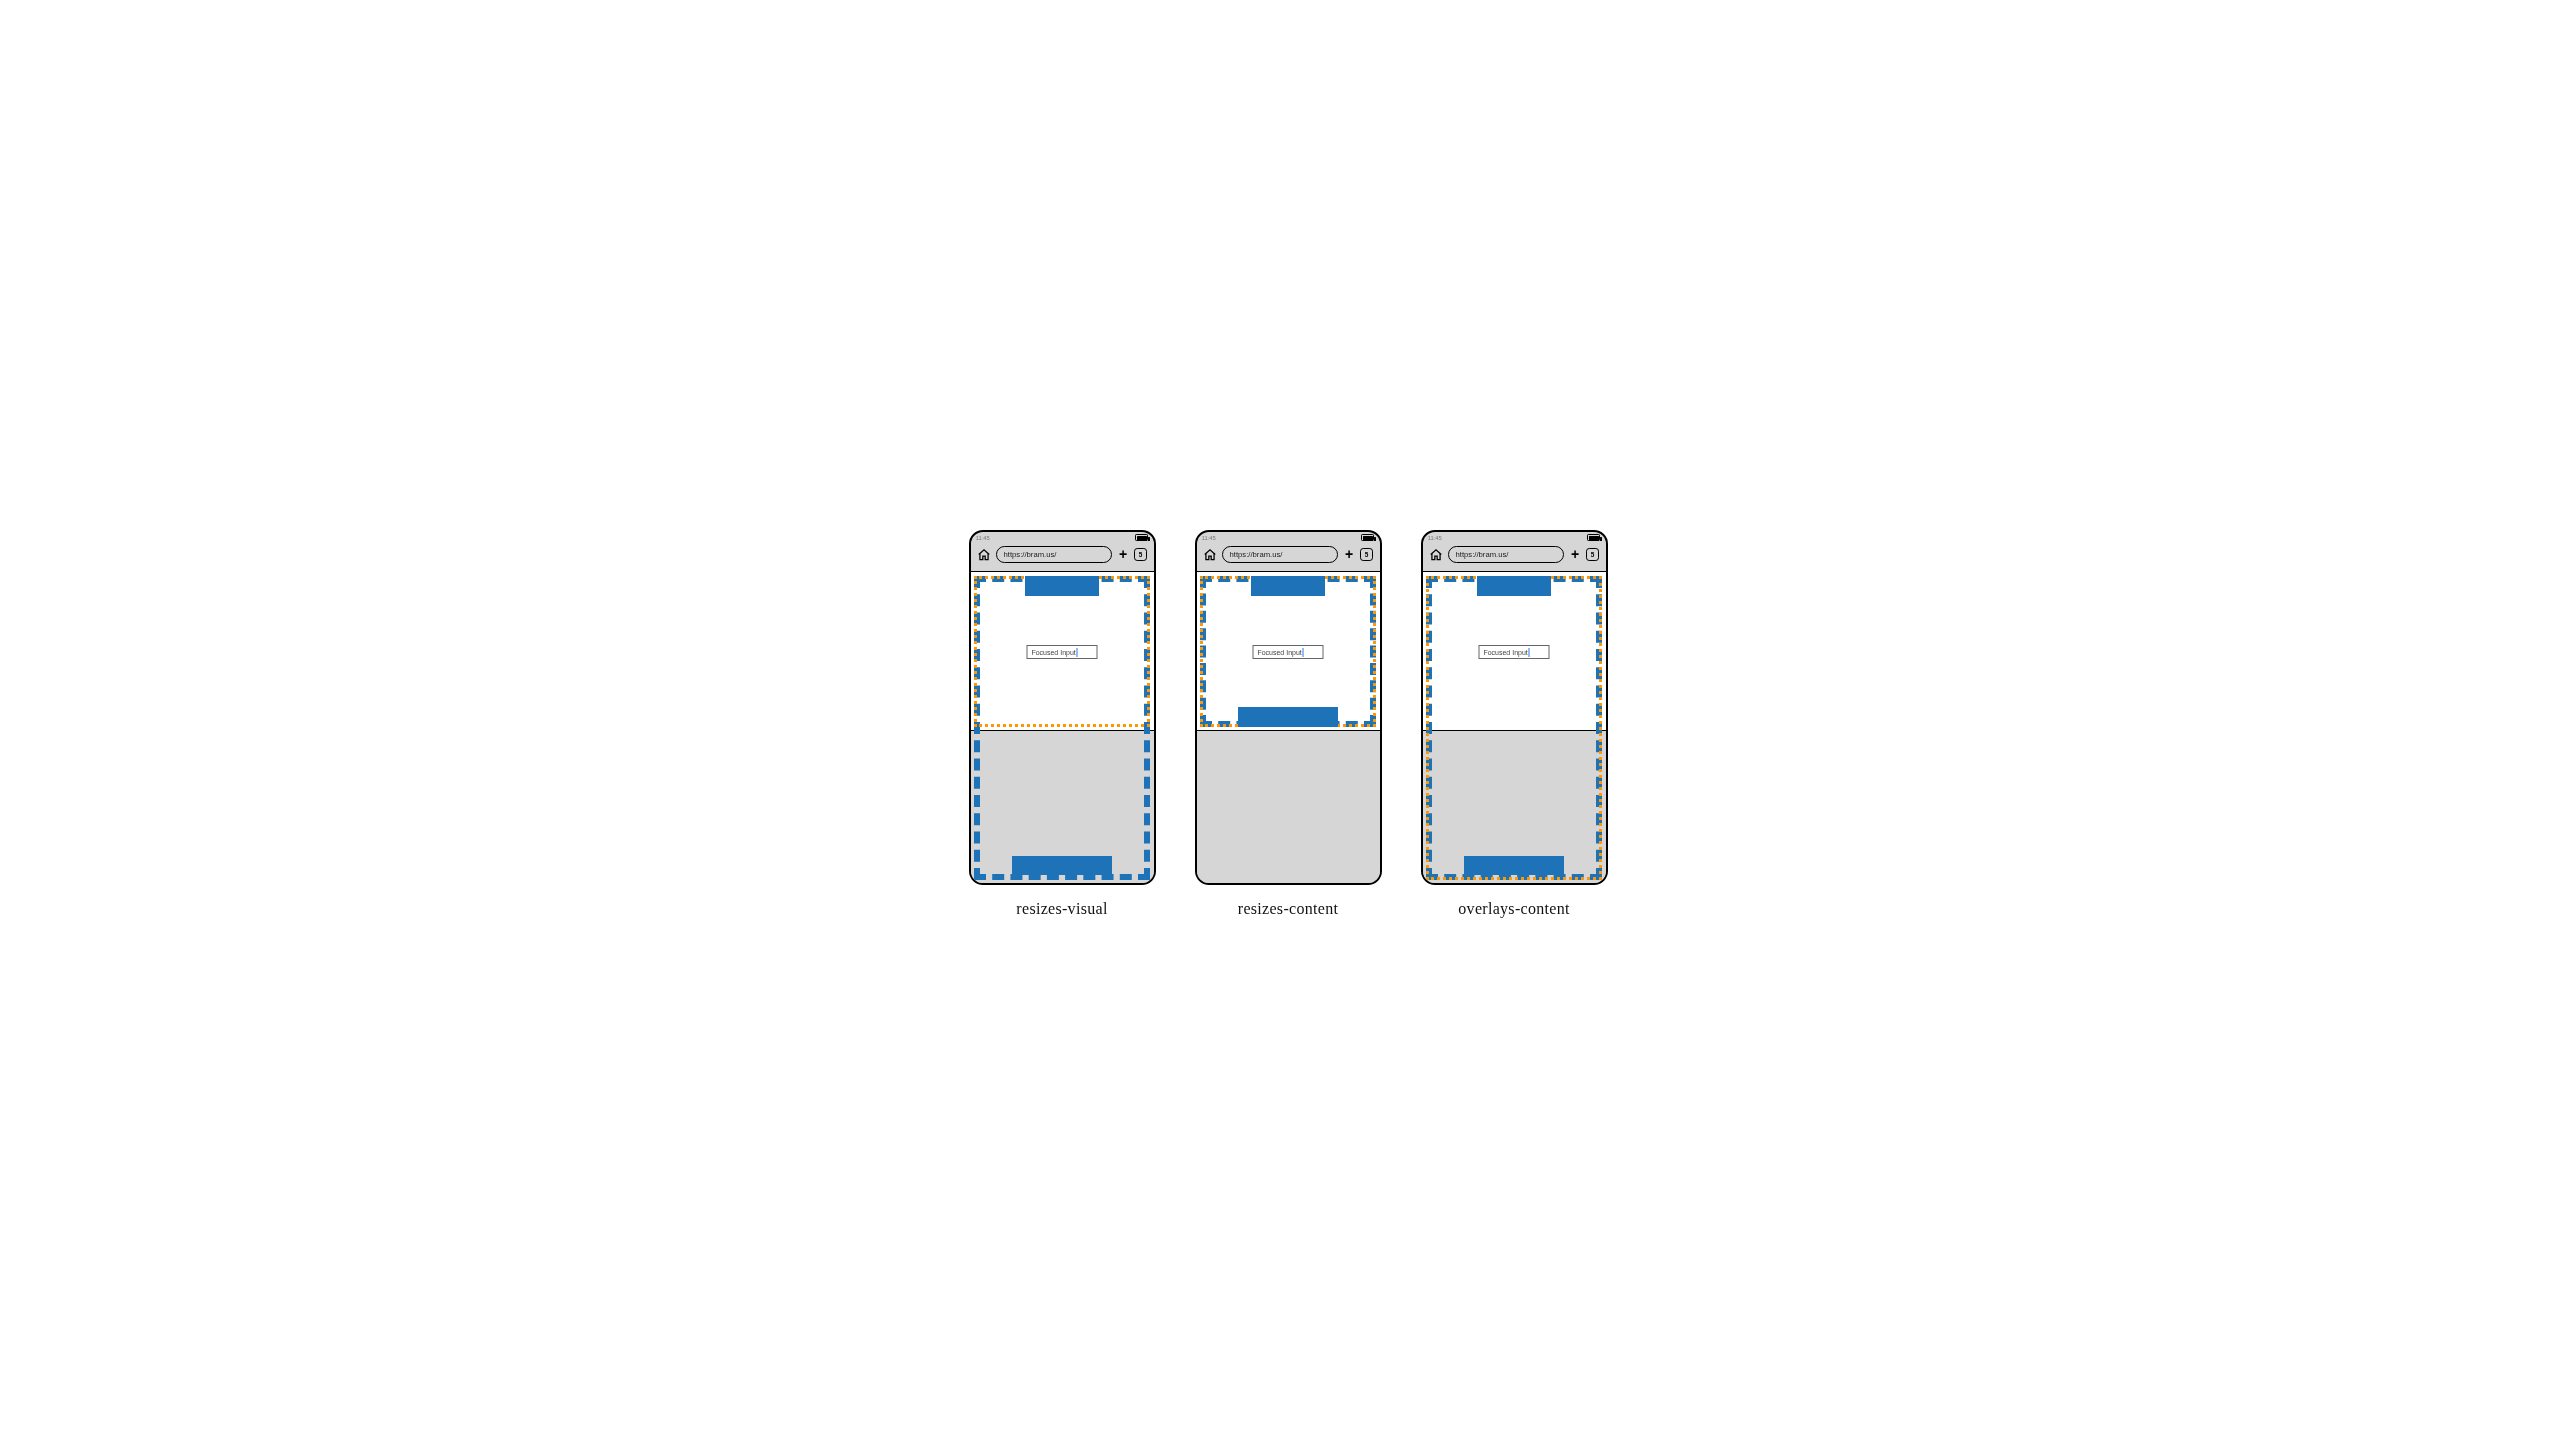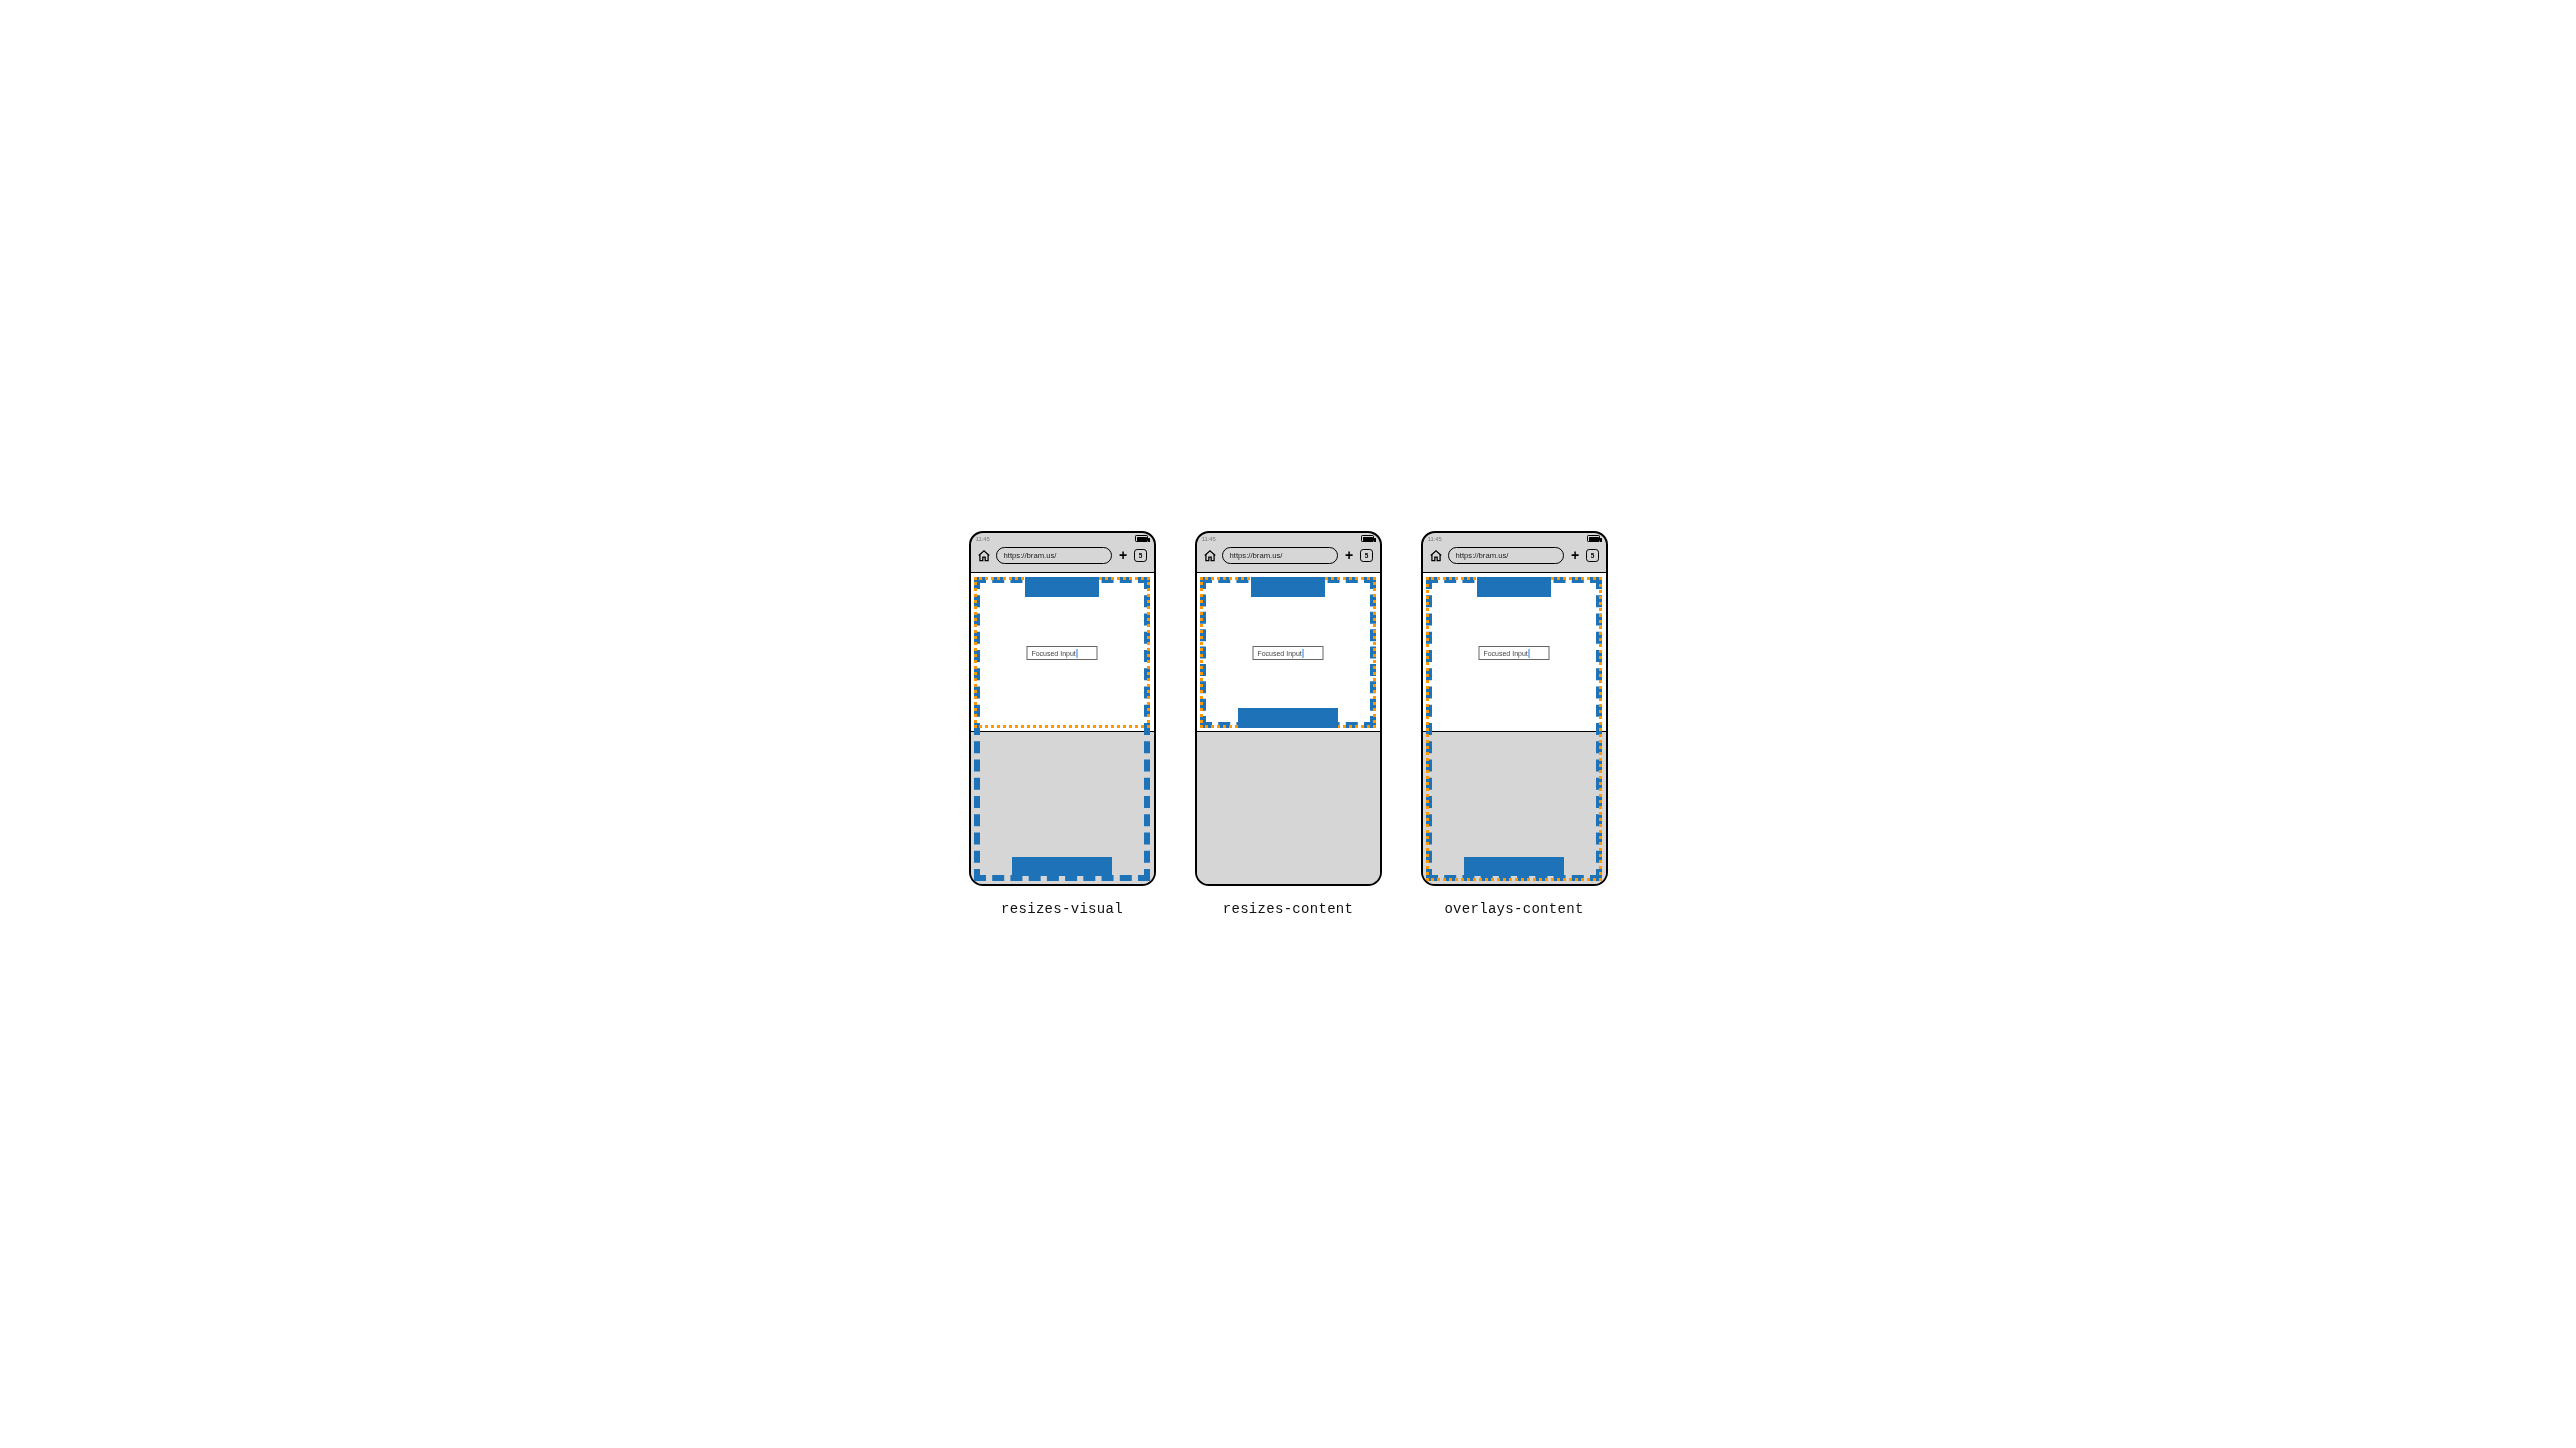--- a/index.html
+++ b/index.html
@@ -16,22 +16,22 @@
     gap: 39px;
     align-items: flex-start;
   }
   .col {
     display: flex;
     flex-direction: column;
     align-items: center;
     gap: 15.5px;
   }
   .caption {
-    font-family: Liberation Mono, monospace;
-    font-size: 14px;
+    font-family: Liberation Serif, serif;
+    font-size: 16px;
     letter-spacing: 0.3px;
     color: #111;
   }
 
   
   .phone {
     width: 187px;
     height: 355px;
     border: 2.6px solid #000;
     border-radius: 14px;

